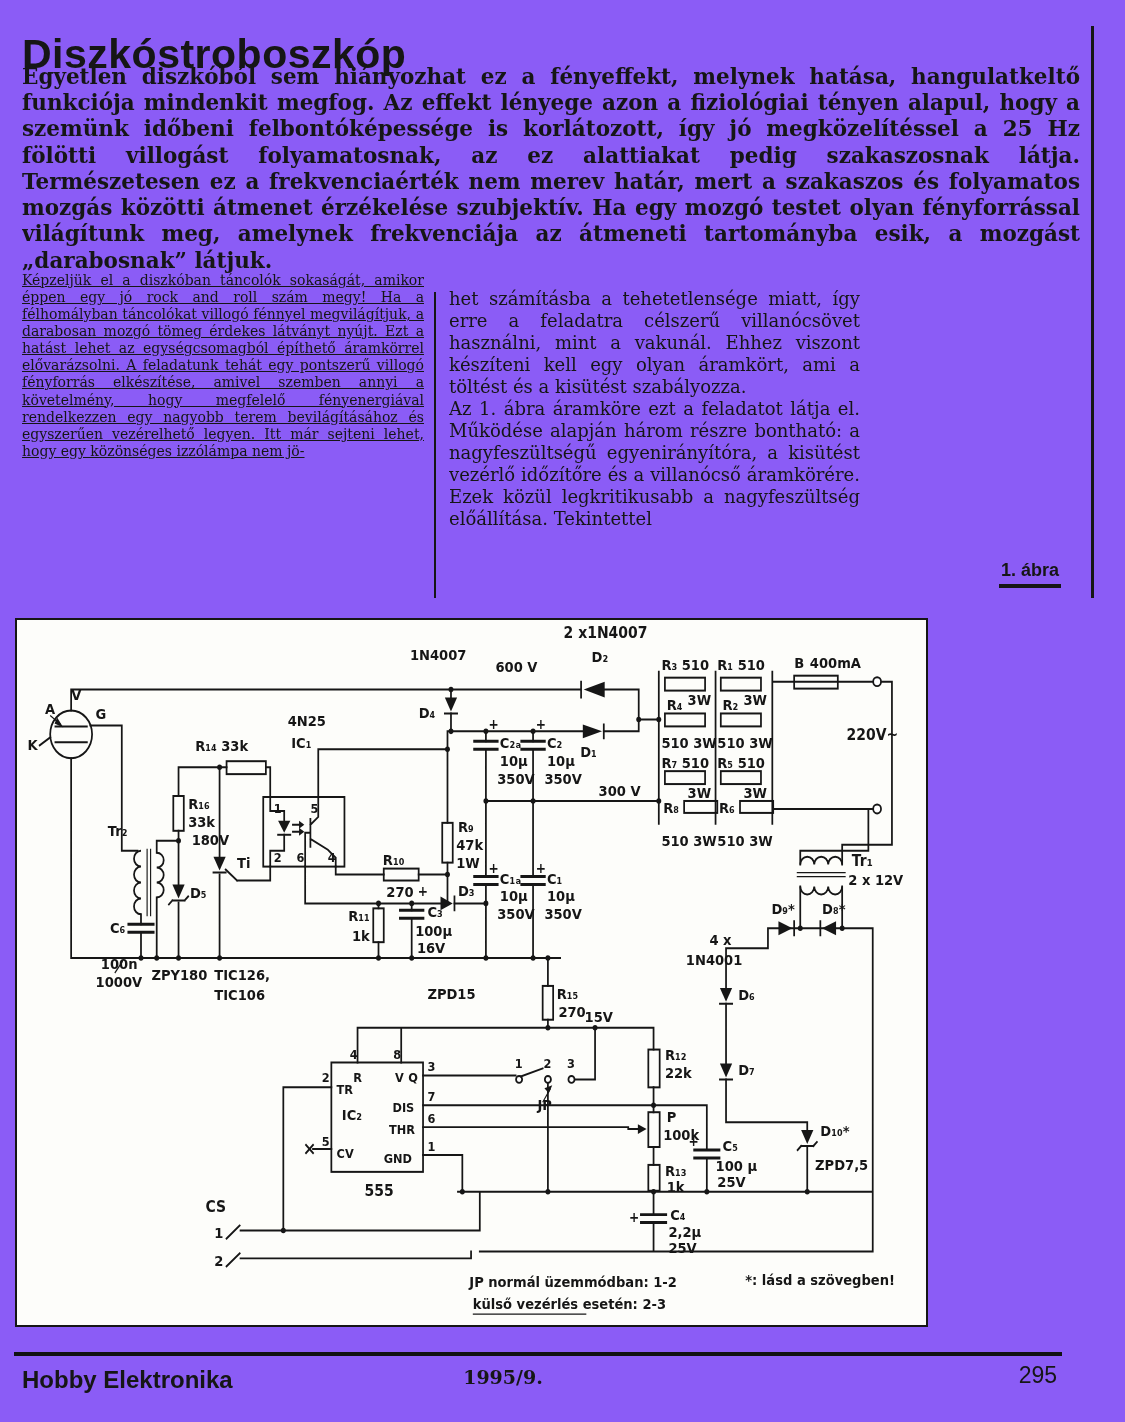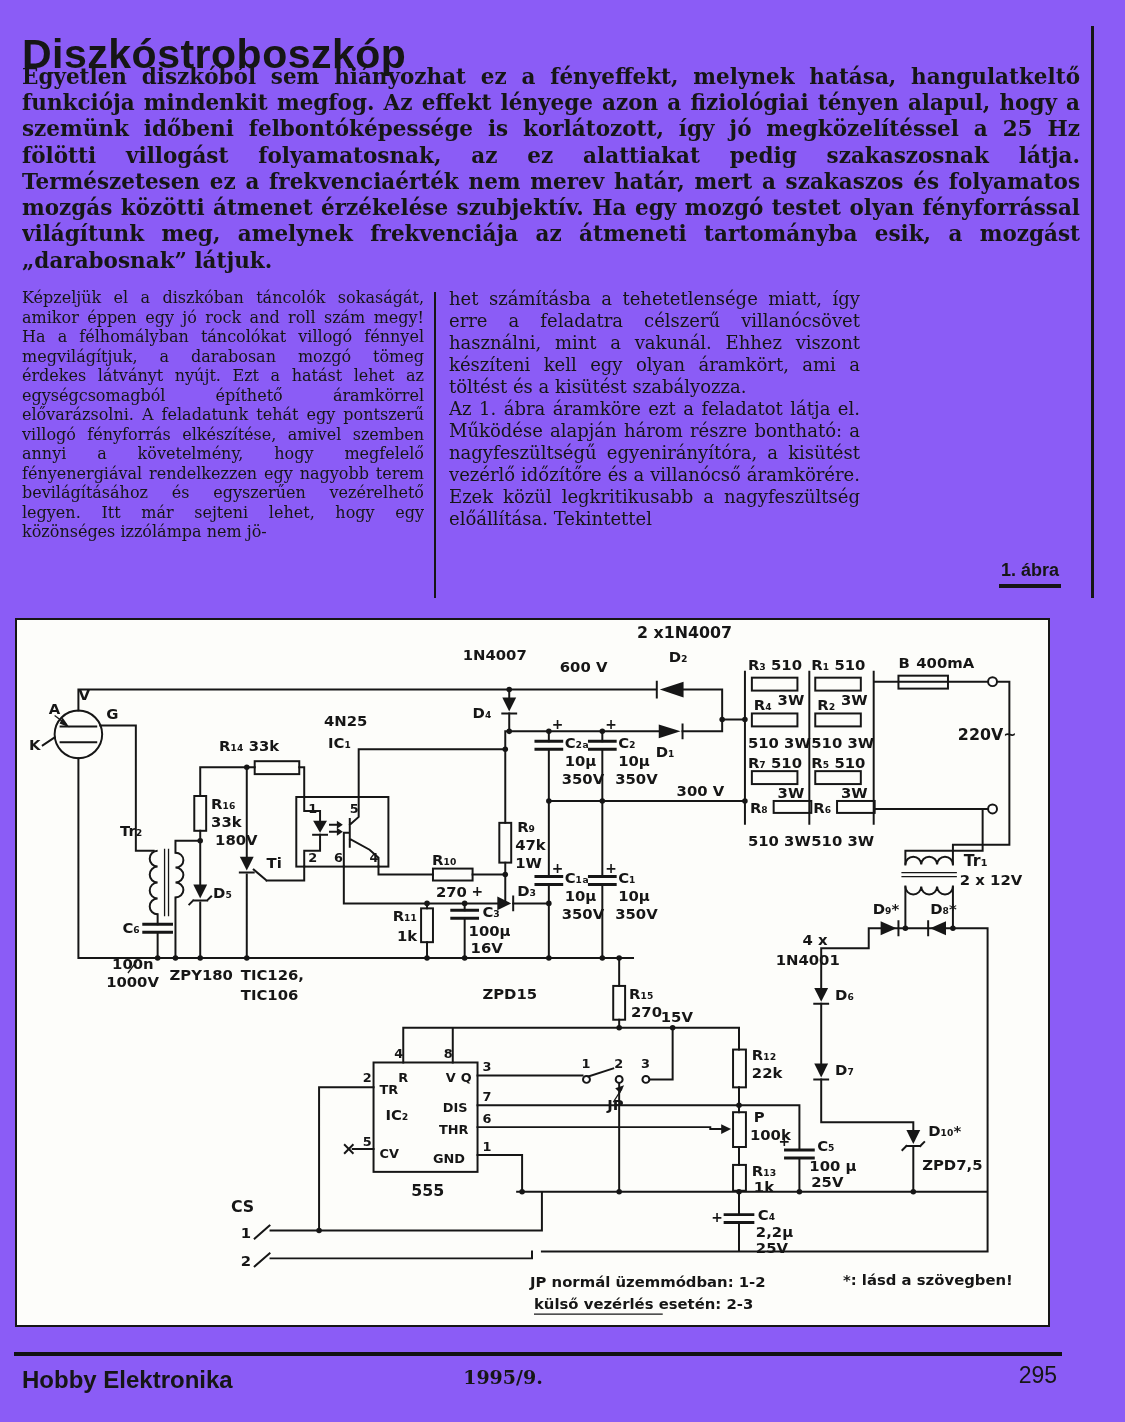--- a/index.html
+++ b/index.html
@@ -3,30 +3,30 @@
 <meta charset="utf-8">
 <style>
   html,body{margin:0;padding:0;background:#e8e8e4;}
   .page{position:relative;width:1125px;height:1422px;background:#8b5cf6;color:#161616;
         font-family:"DejaVu Serif",serif;overflow:hidden;}
   .title{position:absolute;left:22px;top:4px;font-family:"Liberation Sans",sans-serif;
          font-weight:bold;font-size:41px;letter-spacing:.5px;}
   .rule-right{position:absolute;left:1091px;top:26px;width:3px;height:572px;background:#161616;}
   .lead{position:absolute;left:22px;top:64px;width:1058px;height:212px;overflow:hidden;
         font-weight:bold;font-size:21.5px;line-height:1.22;text-align:justify;margin:0;}
-  .col-left{position:absolute;left:22px;top:288px;width:402px;height:322px;overflow:hidden;
-        font-size:16px;line-height:1.22;text-align:justify;}
+  .col-left{position:absolute;left:22px;top:272px;width:402px;height:322px;overflow:hidden;
+        font-size:14px;line-height:1.22;text-align:justify;text-decoration:underline;}
   .col-div{position:absolute;left:434px;top:292px;width:2px;height:306px;background:#161616;}
   .col-right{position:absolute;left:449px;top:288px;width:411px;height:322px;overflow:hidden;
         font-size:18px;line-height:1.22;text-align:justify;}
   .col-right p{margin:0;}
   .col-right h2{text-align:center;font-size:22px;margin:10px 0 8px 0;font-weight:bold;}
   .fig-label{position:absolute;left:999px;top:560px;font-family:"Liberation Sans",sans-serif;
         font-weight:bold;font-size:18px;border-bottom:4px solid #161616;padding:0 2px 3px 2px;}
-  .diagram{position:absolute;left:15px;top:618px;width:1035px;height:709px;
+  .diagram{position:absolute;left:15px;top:618px;width:913px;height:709px;
         border:2.5px solid #161616;background:#fdfdfa;box-sizing:border-box;}
   .diagram svg{display:block;width:100%;height:100%;}
   svg text{font-family:"DejaVu Sans",sans-serif;font-weight:bold;fill:#161616;}
   .wire{fill:none;stroke:#161616;stroke-width:2;stroke-linecap:square;}
   .thick{fill:none;stroke:#161616;stroke-width:3;stroke-linecap:square;}
   .thin{fill:none;stroke:#161616;stroke-width:1.3;}
   .comp{fill:none;stroke:#161616;stroke-width:2;}
   .fill{fill:#161616;stroke:none;}
   .term{fill:#fff;stroke:#161616;stroke-width:2;}
   .footer-rule{position:absolute;left:14px;top:1352px;width:1048px;height:4px;background:#111;}

